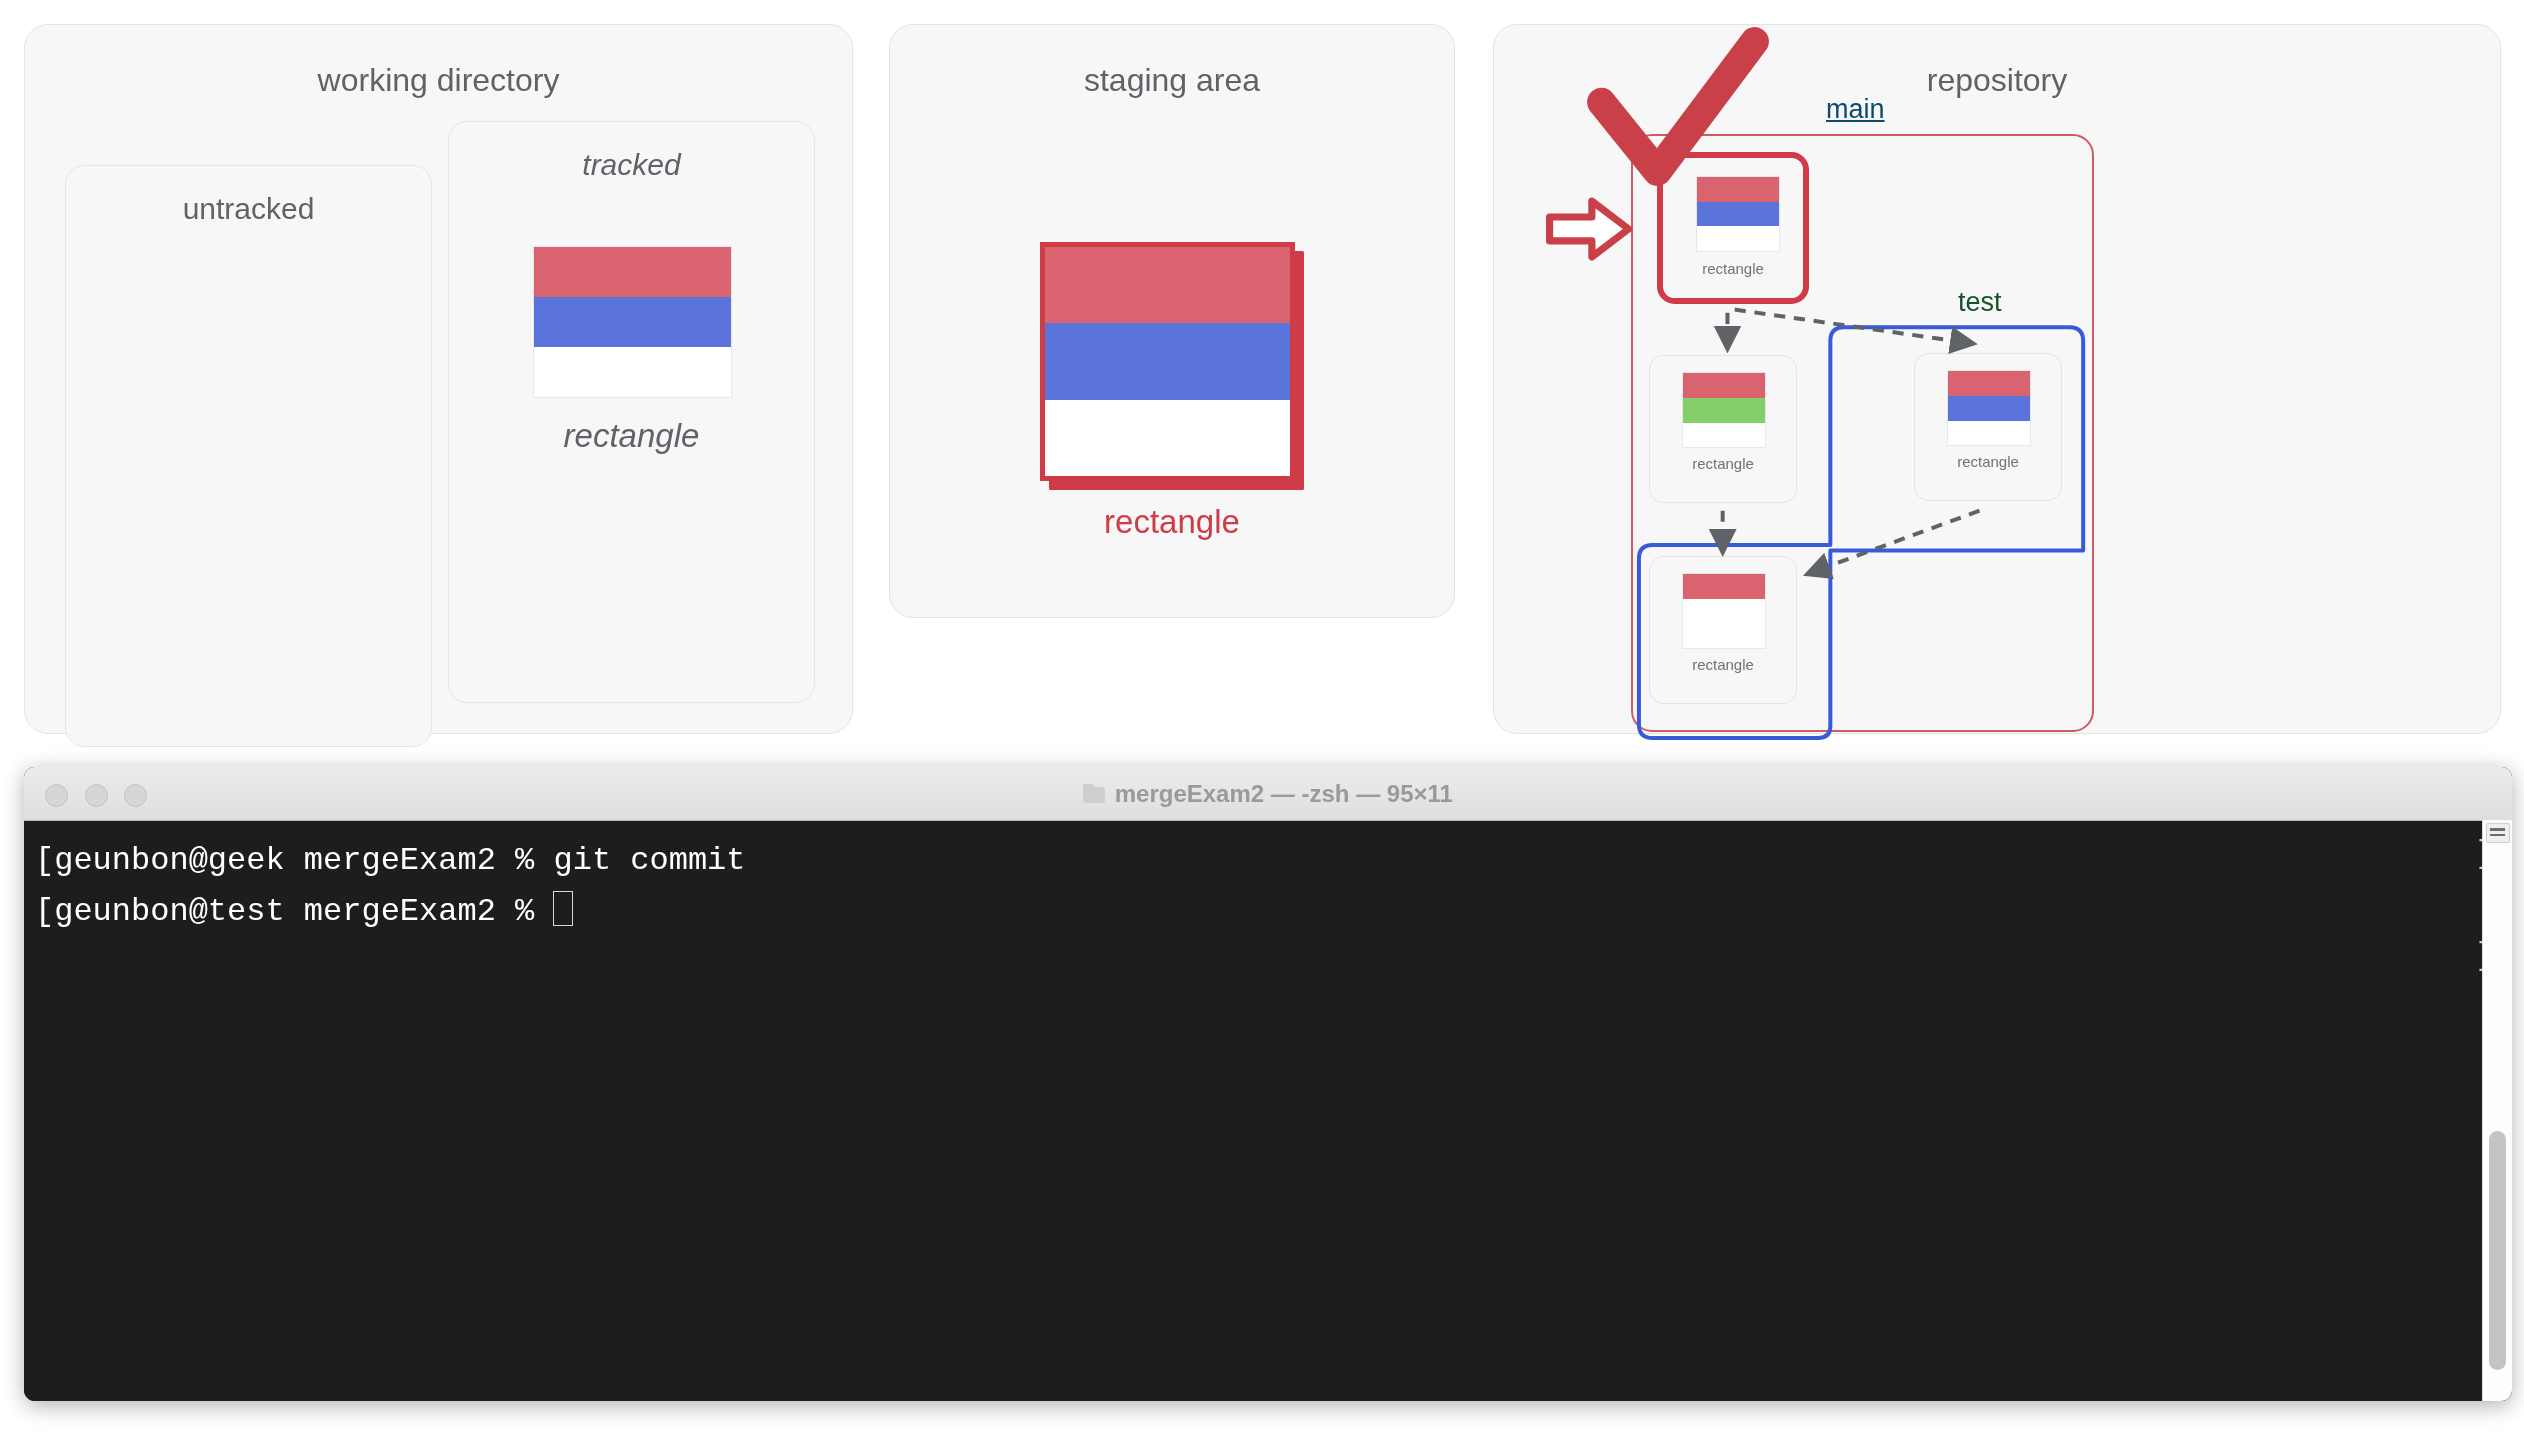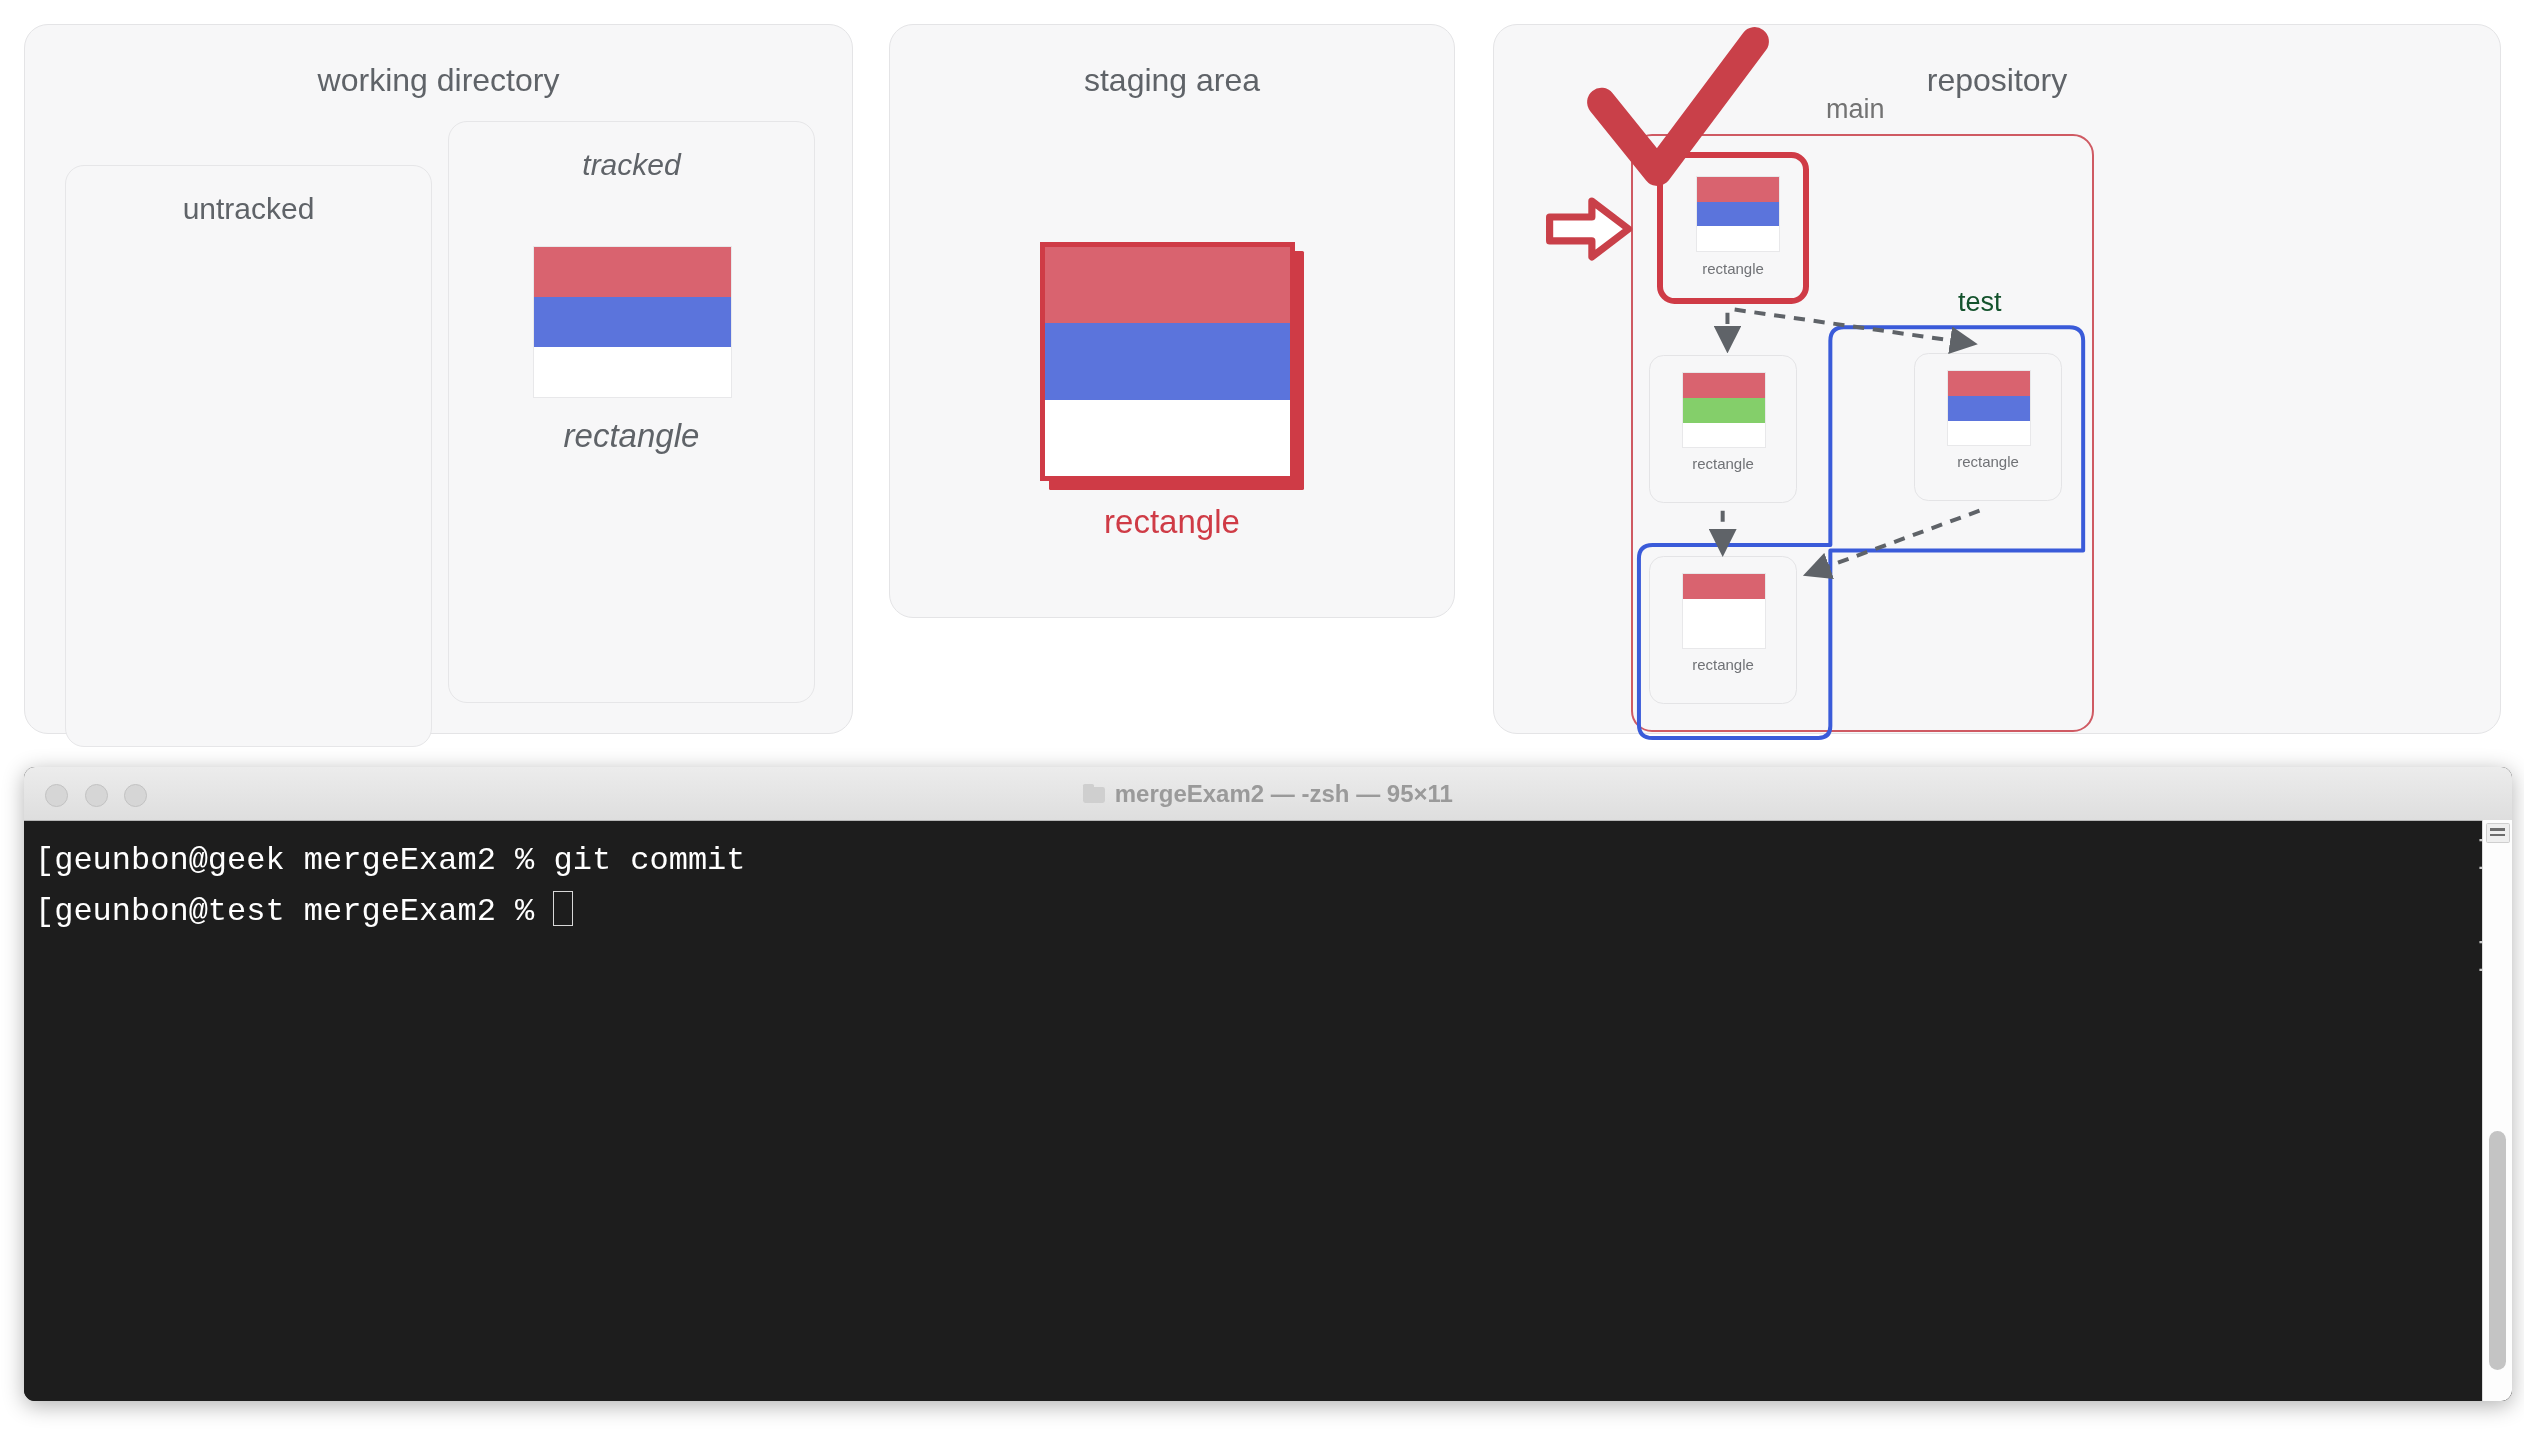--- a/index.html
+++ b/index.html
@@ -99,21 +99,21 @@
     border-radius: 21px;
     box-sizing: border-box;
     background: transparent;
   }
   .branch-main { border: 2.4px solid #cf5a63; }
   .branch-label {
     position: absolute;
     font-size: 27px;
     font-weight: normal;
   }
-  .branch-label.main { color: #737373; }
+  .branch-label.main { color: #0c4a6e; text-decoration: underline; }
   .branch-label.test { color: #14532d; }
 
   .commit {
     position: absolute;
     background: #f7f7f8;
     border: 1.6px solid #e4e4e6;
     border-radius: 14.4px;
     box-sizing: border-box;
   }
   .commit.head {

